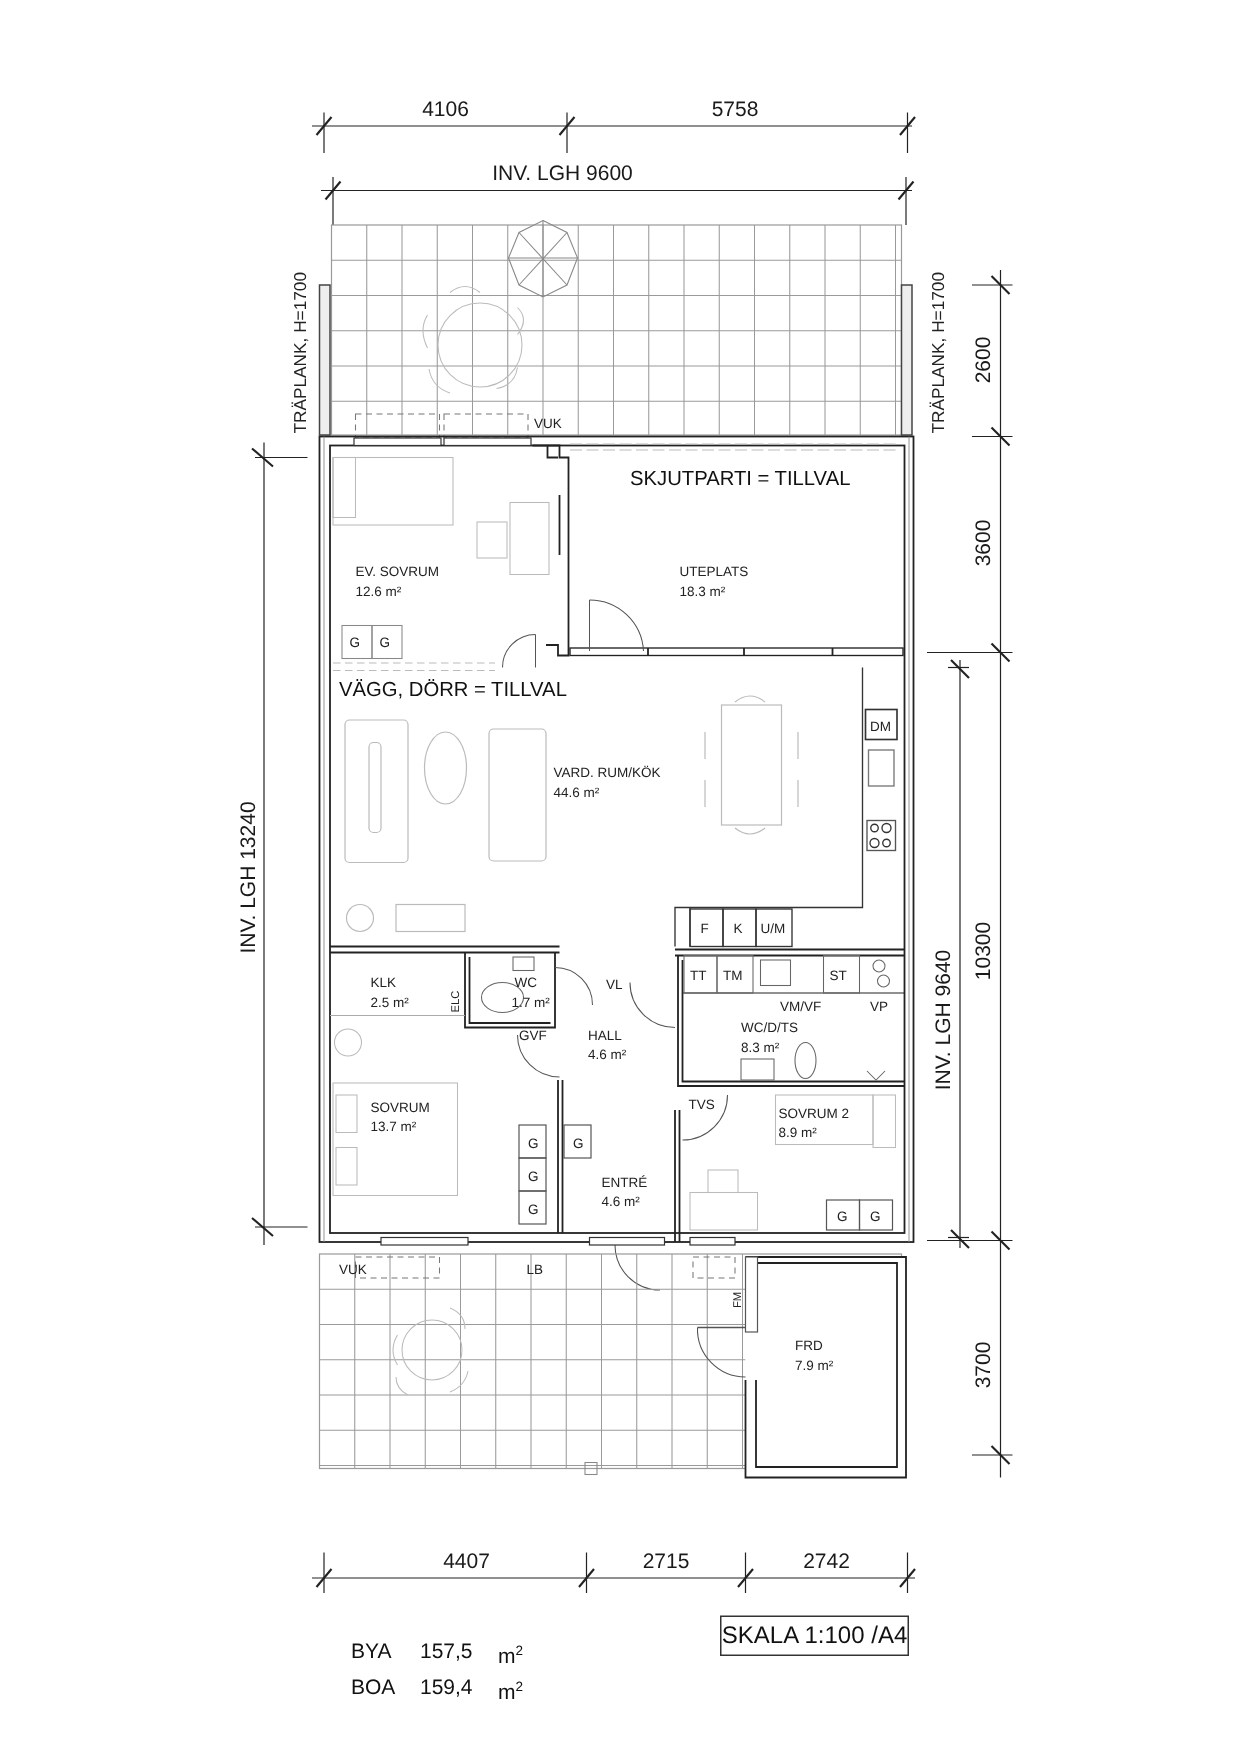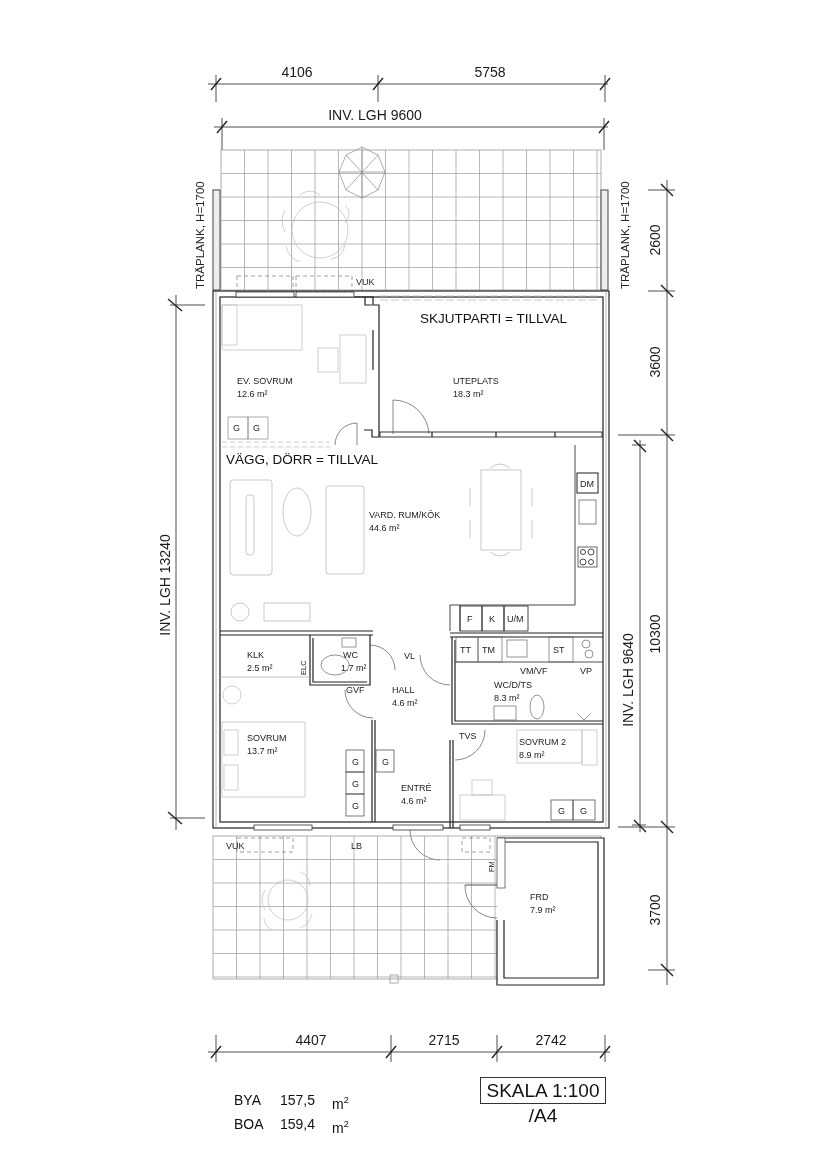--- a/index.html
+++ b/index.html
@@ -7,21 +7,21 @@
   svg#plan { position: absolute; left: 0; top: 0; }
   .dim { font-family: "Liberation Sans", sans-serif; font-size: 14px; fill: #1a1a1a; }
   .lbl { font-family: "Liberation Sans", sans-serif; font-size: 9px; fill: #222; }
   .note { font-family: "Liberation Sans", sans-serif; font-size: 13.5px; fill: #111; }
   .fix { font-family: "Liberation Sans", sans-serif; font-size: 9px; fill: #222; }
   .area-box { position: absolute; left: 234px; top: 1090px; font-size: 14px; line-height: 20px; color: #111; }
   .area-row { display: flex; }
   .area-key { width: 46px; }
   .area-val { width: 52px; }
   .area-unit sup { font-size: 9px; }
-  .scale-box { position: absolute; left: 480px; top: 1077px; width: 124px; height: 25px; border: 1px solid #333; font-size: 19px; line-height: 25px; text-align: center; color: #111; }
+  .scale-box { position: absolute; left: 480px; top: 1077px; width: 124px; height: 25px; border: 1px solid #333; font-size: 16px; line-height: 25px; text-align: center; color: #111; }
 </style>
 </head>
 <body>
 
 <svg id="plan" width="825" height="1167" viewBox="0 0 825 1167">
 
   <g stroke="#222" stroke-width="0.8">
     <line x1="208" y1="84" x2="608" y2="84"></line>
     <line x1="216" y1="75" x2="216" y2="102"></line>
     <line x1="378" y1="75" x2="378" y2="102"></line>

